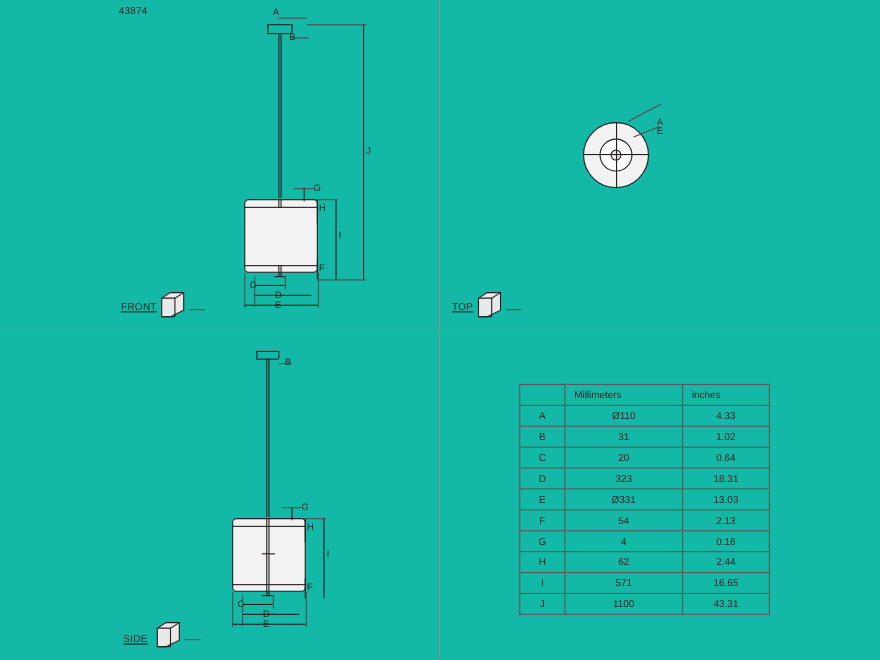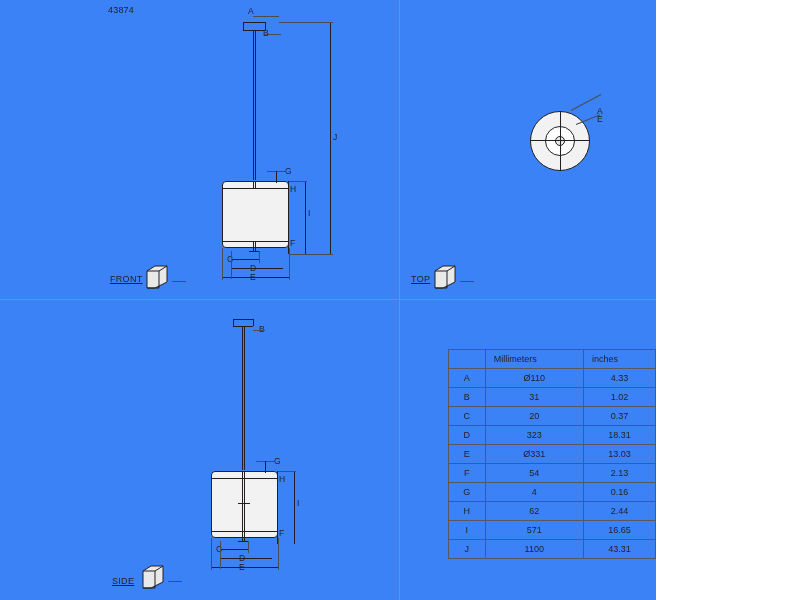--- a/index.html
+++ b/index.html
@@ -6,23 +6,23 @@
     margin: 0;
     padding: 0;
     background: #ffffff;
   }
   body {
     font-family: "Liberation Sans", sans-serif;
     color: #231f20;
   }
   #sheet {
     position: relative;
-    width: 656px;
+    width: 800px;
     height: 600px;
-    background: #3b82f6;
+    background: #14b8a6;
     overflow: hidden;
   }
   .divider-v {
     position: absolute;
     top: 0;
     left: 399px;
     width: 1px;
     height: 600px;
     background: #8c8c8c;
   }
@@ -79,21 +79,21 @@
     border: 1px solid #231f20;
     box-sizing: border-box;
   }
   .shade {
     background: #f2f2f2;
   }
 
   
   .spec-table {
     position: absolute;
-    left: 448px;
+    left: 472px;
     top: 349px;
     border-collapse: collapse;
     font-size: 9px;
     color: #231f20;
   }
   .spec-table td, .spec-table th {
     border: 1px solid #595959;
     height: 18px;
     padding: 0 4px;
     font-weight: normal;
@@ -303,21 +303,21 @@
         <td>4.33</td>
       </tr>
       <tr>
         <td>B</td>
         <td>31</td>
         <td>1.02</td>
       </tr>
       <tr>
         <td>C</td>
         <td>20</td>
-        <td>0.37</td>
+        <td>0.64</td>
       </tr>
       <tr>
         <td>D</td>
         <td>323</td>
         <td>18.31</td>
       </tr>
       <tr>
         <td>E</td>
         <td>Ø331</td>
         <td>13.03</td>

